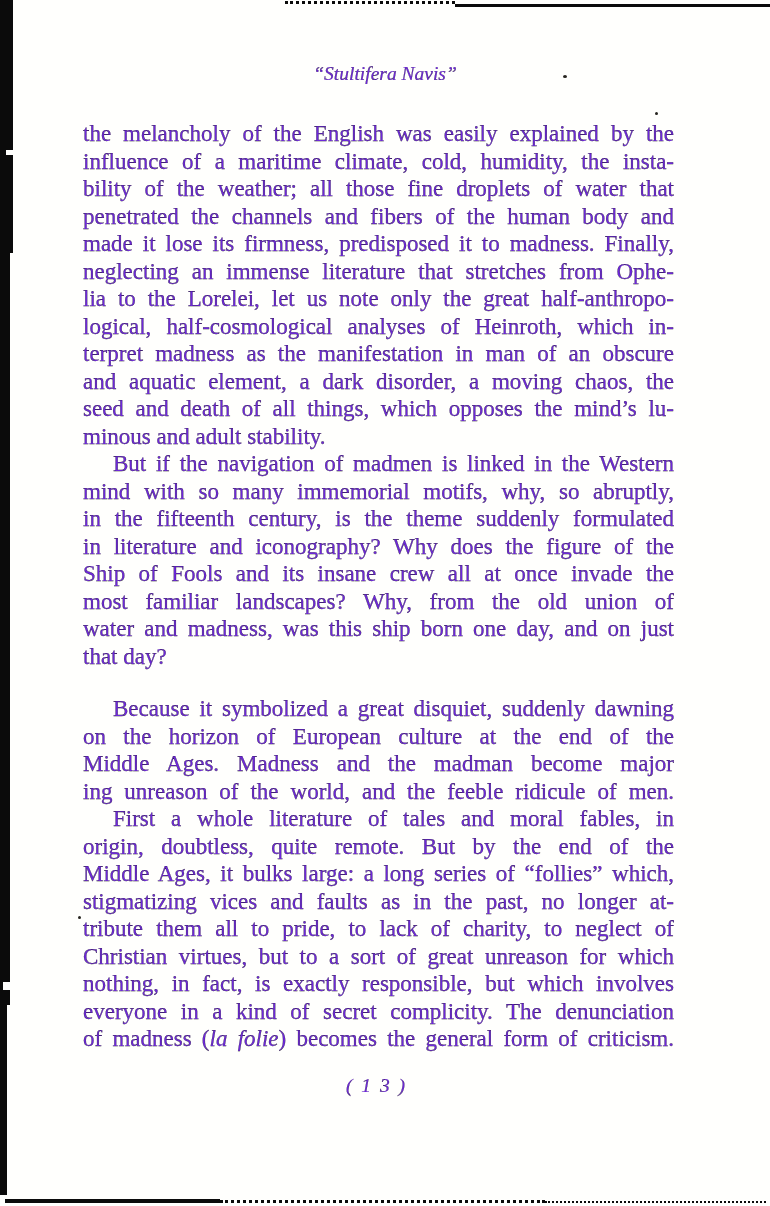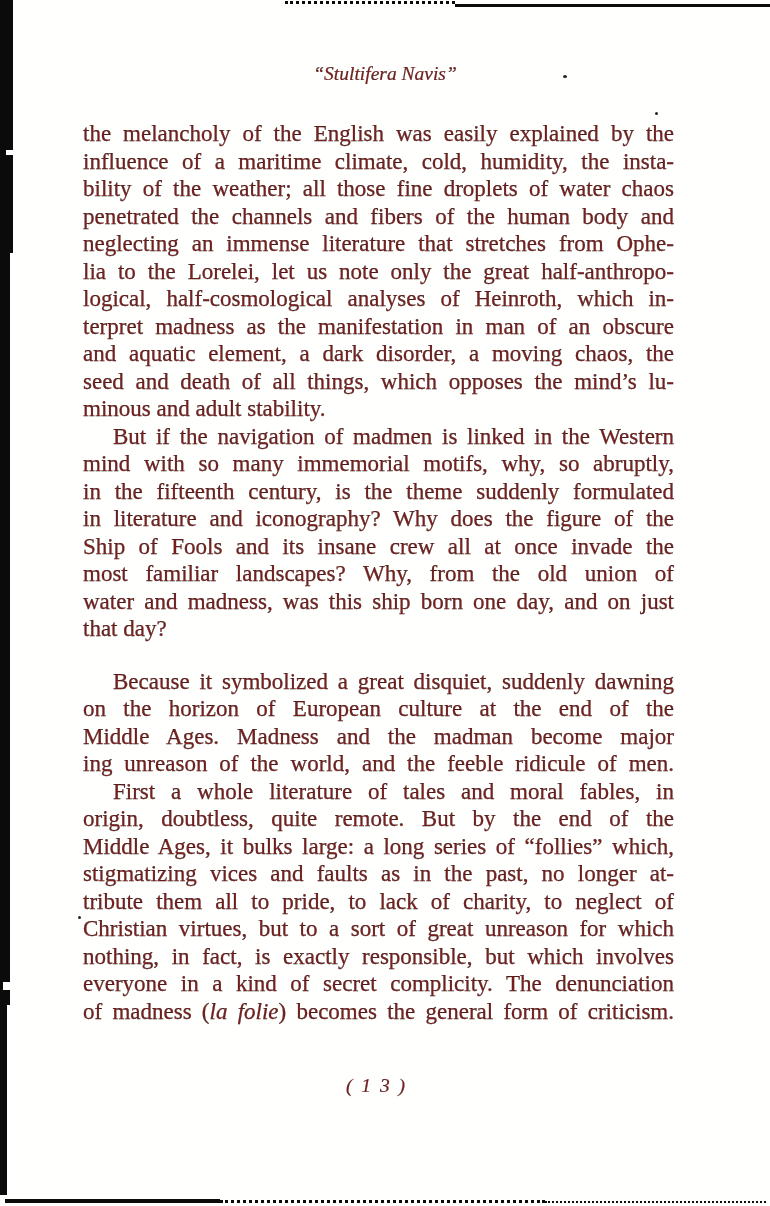--- a/index.html
+++ b/index.html
@@ -1,20 +1,20 @@
 <!DOCTYPE html>
 <html><head>
 <meta charset="utf-8">
 <style>
   html,body { margin:0; padding:0; }
   .page {
     position:relative; width:770px; height:1206px;
     background:#fffffd; overflow:hidden;
     font-family:"Liberation Serif","DejaVu Serif",serif;
-    color:#7f1d1d;
+    color:#6d28d9;
   }
   .running-head {
     position:absolute; top:63px; left:0; right:0;
     text-align:center; font-style:italic; font-size:19.5px;
     -webkit-text-stroke:0.2px #151412;
   }
   .text-block {
     position:absolute; top:120px; left:83px; width:591px;
     font-size:23px; -webkit-text-stroke:0.25px #151412;
   }
@@ -67,22 +67,23 @@
   <div class="speck" style="left:655px;top:112px;width:3px;height:3px;"></div>
   <div class="speck" style="left:78px;top:916px;width:3px;height:3px;"></div>
 
   <div class="running-head">“Stultifera Navis”</div>
 
   <div class="text-block">
 
     <div class="para">
       <div class="line">the melancholy of the English was easily explained by the</div>
       <div class="line">influence of a maritime climate, cold, humidity, the insta-</div>
-      <div class="line">bility of the weather; all those fine droplets of water chaos</div>
+      <div class="line">bility of the weather; all those fine droplets of water that</div>
       <div class="line">penetrated the channels and fibers of the human body and</div>
+      <div class="line">made it lose its firmness, predisposed it to madness. Finally,</div>
       <div class="line">neglecting an immense literature that stretches from Ophe-</div>
       <div class="line">lia to the Lorelei, let us note only the great half-anthropo-</div>
       <div class="line">logical, half-cosmological analyses of Heinroth, which in-</div>
       <div class="line">terpret madness as the manifestation in man of an obscure</div>
       <div class="line">and aquatic element, a dark disorder, a moving chaos, the</div>
       <div class="line">seed and death of all things, which opposes the mind’s lu-</div>
       <div class="line end">minous and adult stability.</div>
     </div>
 
     <div class="para">

